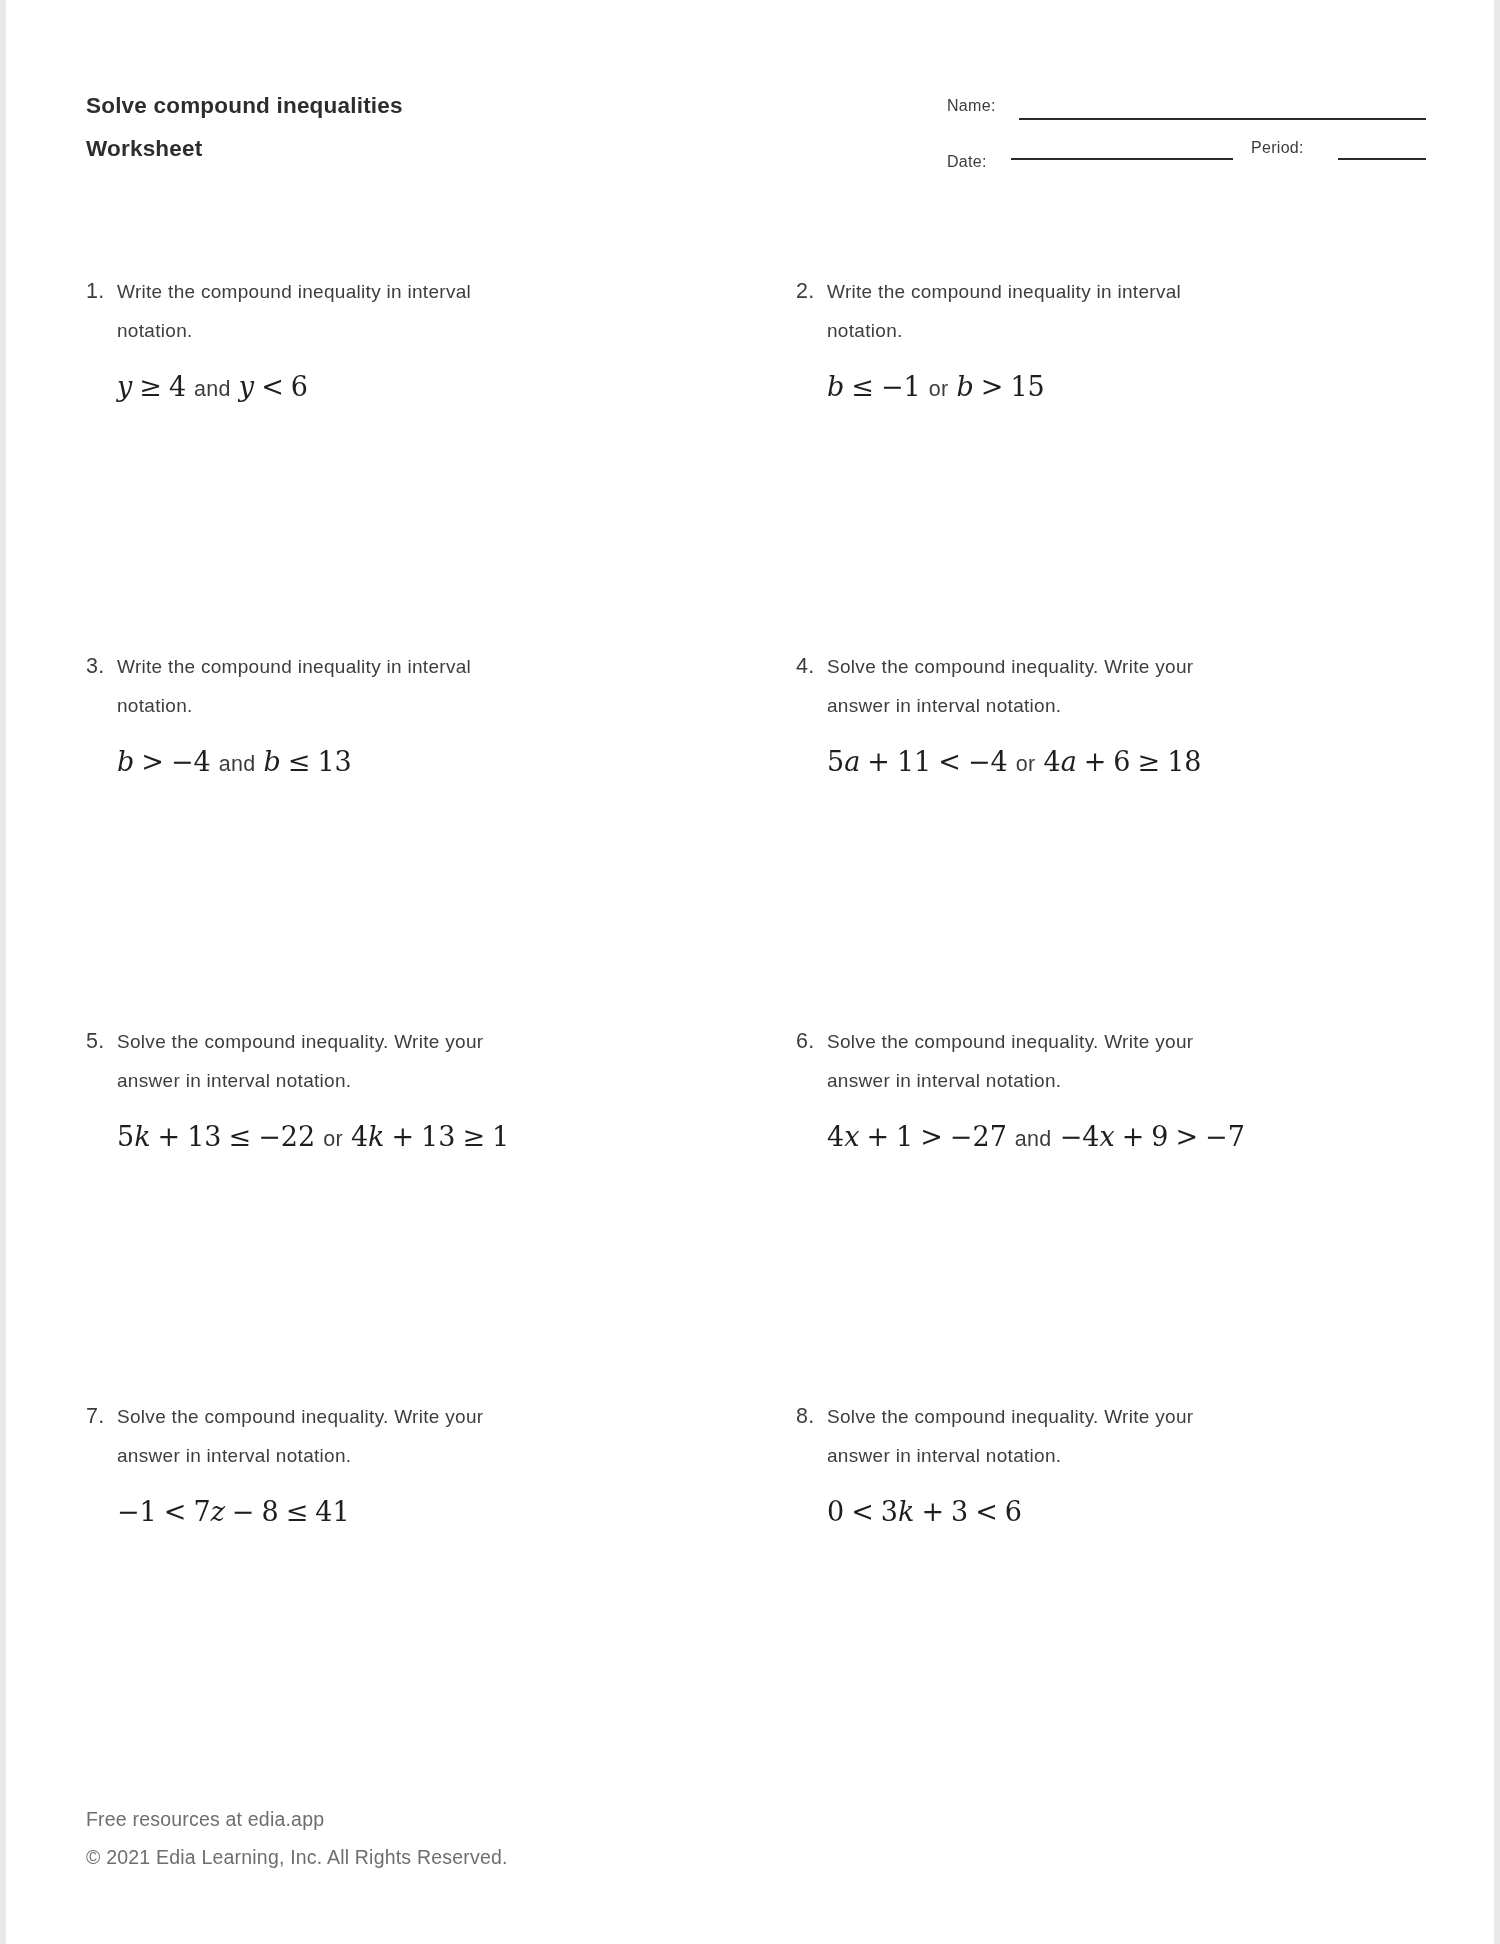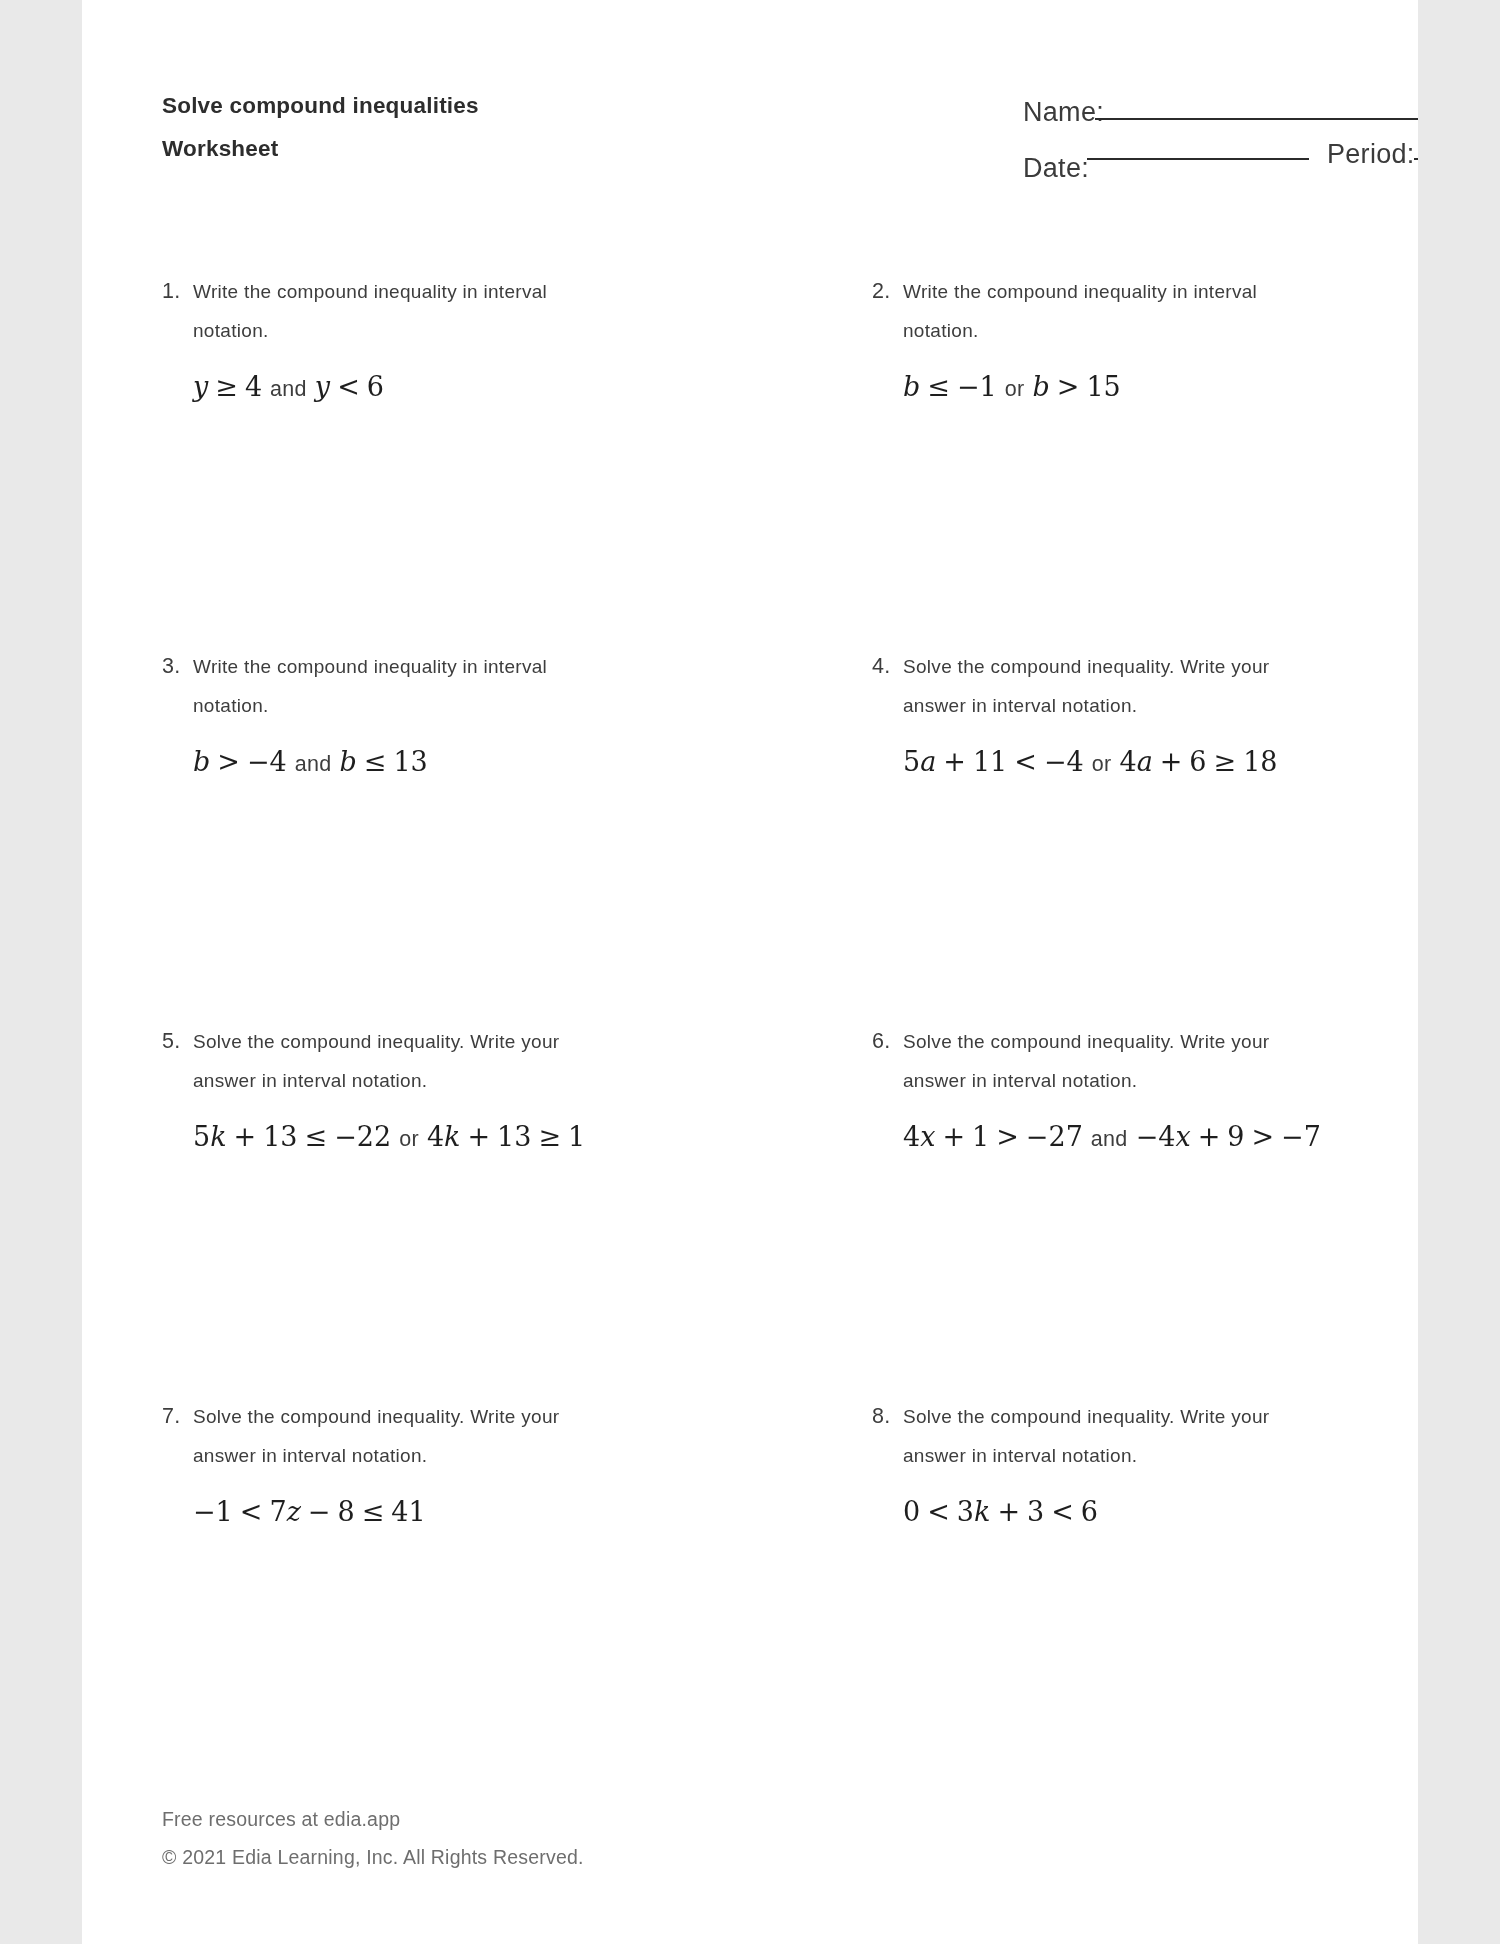--- a/index.html
+++ b/index.html
@@ -1,18 +1,18 @@
 <!DOCTYPE html>
 <html><head>
 <meta charset="utf-8">
 <style>
   html, body { margin: 0; padding: 0; background: #e9e9e9; }
   .page {
     position: relative;
-    width: 1336px;
+    width: 1488px;
     height: 1944px;
     margin: 0 auto;
     background: #ffffff;
     font-family: "Liberation Sans", sans-serif;
     color: #3d3d3d;
     overflow: hidden;
   }
 
   
   .title {
@@ -20,21 +20,21 @@
     left: 80px;
     top: 84px;
     font-size: 22.5px;
     line-height: 43px;
     font-weight: 700;
     color: #2d2d2d;
     letter-spacing: 0.2px;
   }
   .field-label {
     position: absolute;
-    font-size: 27px;
+    font-size: 16px;
     color: #3b3b3b;
     letter-spacing: 0.3px;
   }
   .name-label   { left: 941px;  top: 97px;  }
   .date-label   { left: 941px;  top: 153px; }
   .period-label { left: 1245px; top: 139px; }
   .fill-line {
     position: absolute;
     border-bottom: 2px solid #2b2b2b;
     height: 20px;

